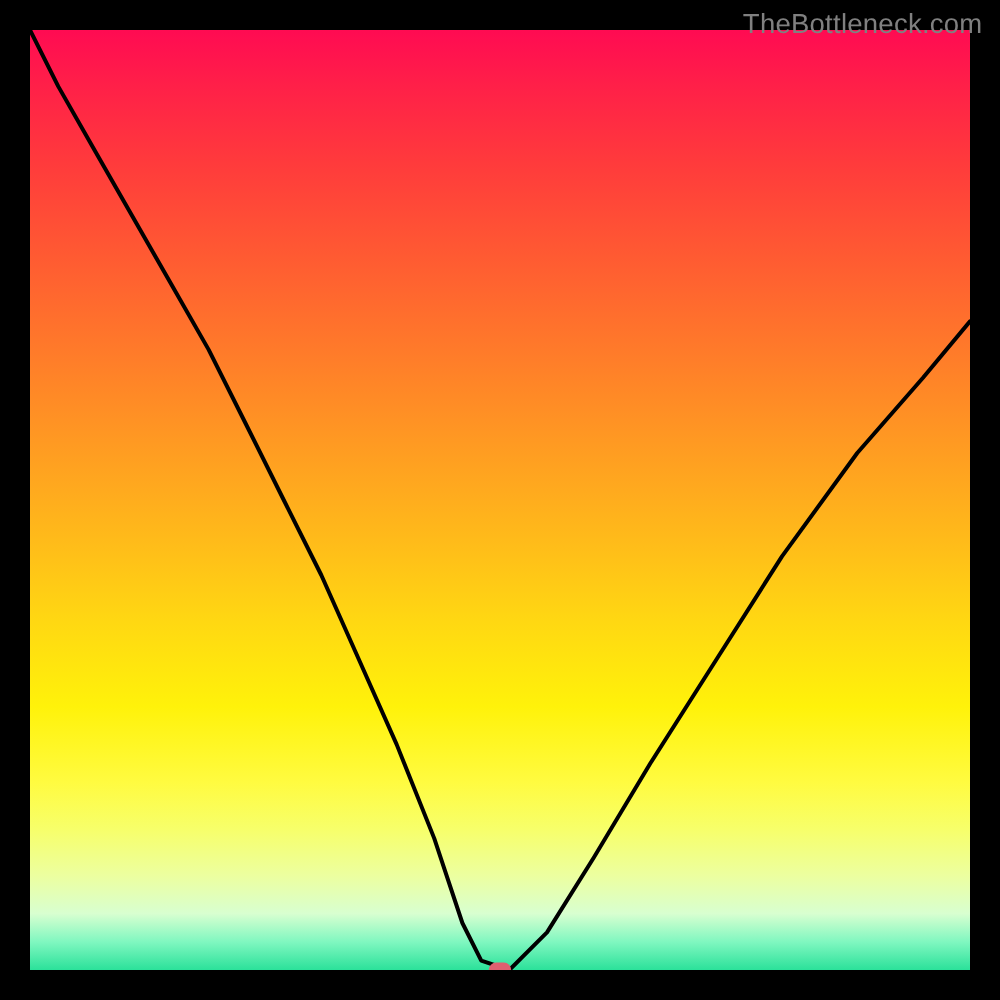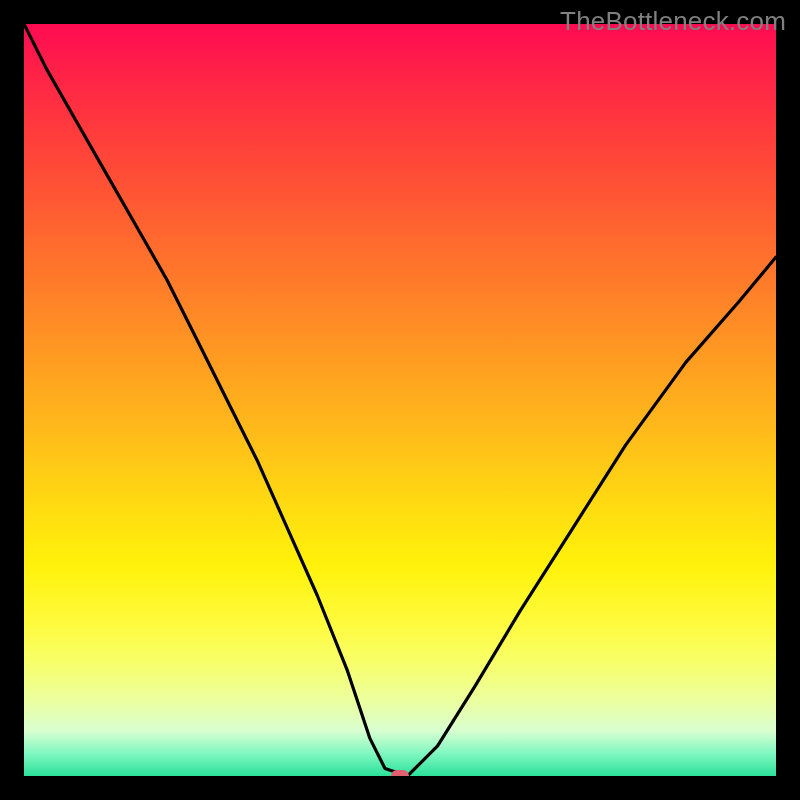--- a/index.html
+++ b/index.html
@@ -15,21 +15,21 @@
     position: relative;
     width: 800px;
     height: 800px;
     background: #000;
   }
   .watermark {
     position: absolute;
     top: 6px;
     right: 14px;
     color: #808080;
-    font-size: 26px;
+    font-size: 22px;
     font-weight: 500;
     letter-spacing: 0.2px;
     z-index: 5;
   }
   .plot-area {
     position: absolute;
     left: 24px;
     top: 24px;
     width: 752px;
     height: 752px;

